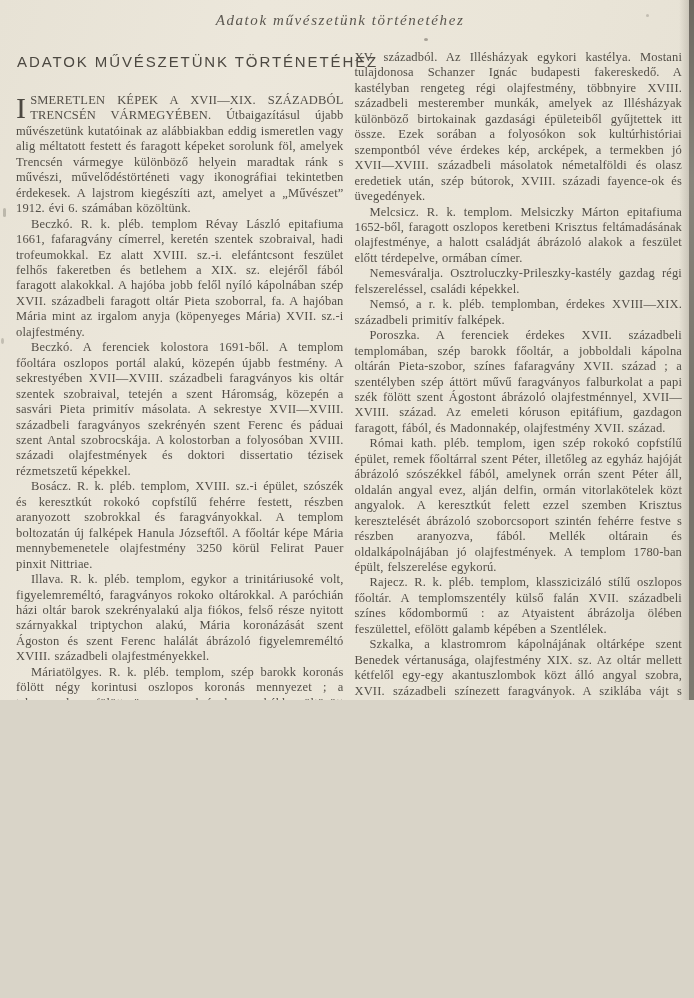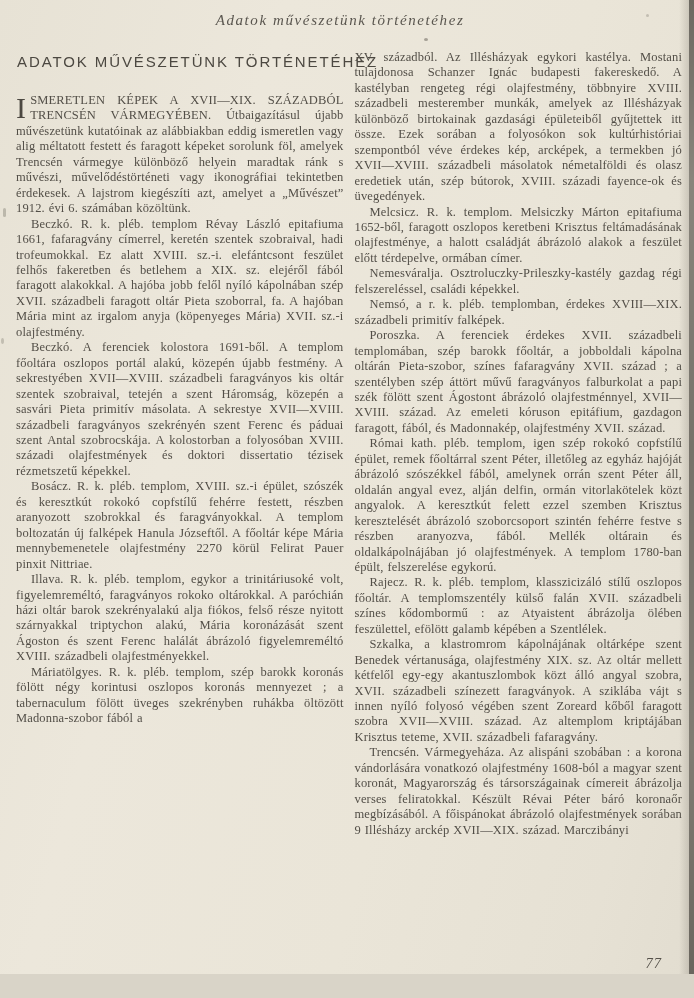--- a/index.html
+++ b/index.html
@@ -2,21 +2,21 @@
 <html lang="hu"><head>
 <meta charset="utf-8">
 <style>
   html,body{margin:0;padding:0;}
   body{
     width:694px;height:998px;overflow:hidden;
     background:#d9d4c8;
     font-family:"Liberation Serif","DejaVu Serif",serif;
   }
   .page{
-    position:relative;width:694px;height:974px;overflow:hidden;
+    position:relative;width:694px;height:700px;overflow:hidden;
     background:linear-gradient(105deg,#e7e2d5 0%,#ece7db 30%,#eae5d8 62%,#e6e1d4 88%,#e2ddd0 100%);
     color:#514d46;
   }
   
   .edge-line{
     position:absolute;top:0;right:0;width:5px;height:998px;
     background:linear-gradient(to bottom,#44403a 0%,#6a665e 18%,#514d46 45%,#5f5b53 75%,#3f3b35 100%);
     opacity:.75;filter:blur(.4px);
   }
   .edge-soft{
@@ -71,21 +71,21 @@
 
   <div class="content">
 
     <div class="col">
       <h1 class="article-title">ADATOK MŰVÉSZETÜNK TÖRTÉNETÉHEZ</h1>
 
       <p class="para lead"><span class="dropcap">I</span><span>SMERETLEN KÉPEK A XVII—XIX. SZÁZADBÓL TRENCSÉN VÁRMEGYÉBEN. Útbaigazításul újabb művészetünk kutatóinak az alábbiakban eddig ismeretlen vagy alig méltatott festett és faragott képeket sorolunk föl, amelyek Trencsén vármegye különböző helyein maradtak ránk s művészi, művelődéstörténeti vagy ikonográfiai tekintetben érdekesek. A lajstrom kiegészíti azt, amelyet a „Művészet” 1912. évi 6. számában közöltünk.</span></p>
 
       <p class="para">Beczkó. R. k. pléb. templom Révay László epitafiuma 1661, fafaragvány címerrel, keretén szentek szobraival, hadi trofeumokkal. Ez alatt XVIII. sz.-i. elefántcsont feszület felhős fakeretben és betlehem a XIX. sz. elejéről fából faragott alakokkal. A hajóba jobb felől nyíló kápolnában szép XVII. századbeli faragott oltár Pieta szoborral, fa. A hajóban Mária mint az irgalom anyja (köpenyeges Mária) XVII. sz.-i olajfestmény.</p>
       <p class="para">Beczkó. A ferenciek kolostora 1691-ből. A templom főoltára oszlopos portál alakú, közepén újabb festmény. A sekrestyében XVII—XVIII. századbeli faragványos kis oltár szentek szobraival, tetején a szent Háromság, közepén a sasvári Pieta primitív másolata. A sekrestye XVII—XVIII. századbeli faragványos szekrényén szent Ferenc és páduai szent Antal szobrocskája. A kolostorban a folyosóban XVIII. századi olajfestmények és doktori dissertatio tézisek rézmetszetű képekkel.</p>
-      <p class="para">Bosácz. R. k. pléb. templom, XVIII. sz.-i épület, szószék és keresztkút rokokó copfstílű fehérre festett, részben aranyozott szobrokkal és faragványokkal. A templom boltozatán új falképek Hanula Józseftől. A főoltár képe Mária mennybemenetele olajfestmény 2270 körül Felirat Pauer pinxit Nittriae.</p>
+      <p class="para">Bosácz. R. k. pléb. templom, XVIII. sz.-i épület, szószék és keresztkút rokokó copfstílű fehérre festett, részben aranyozott szobrokkal és faragványokkal. A templom boltozatán új falképek Hanula Józseftől. A főoltár képe Mária mennybemenetele olajfestmény 3250 körül Felirat Pauer pinxit Nittriae.</p>
       <p class="para">Illava. R. k. pléb. templom, egykor a trinitáriusoké volt, figyelemreméltó, faragványos rokoko oltárokkal. A paróchián házi oltár barok szekrényalakú alja fiókos, felső része nyitott szárnyakkal triptychon alakú, Mária koronázását szent Ágoston és szent Ferenc halálát ábrázoló figyelemreméltó XVIII. századbeli olajfestményekkel.</p>
       <p class="para">Máriatölgyes. R. k. pléb. templom, szép barokk koronás fölött négy korintusi oszlopos koronás mennyezet ; a tabernaculum fölött üveges szekrényben ruhákba öltözött Madonna-szobor fából a</p>
     </div>
 
     <div class="col">
       <p class="para no-indent">XV. századból. Az Illésházyak egykori kastélya. Mostani tulajdonosa Schanzer Ignác budapesti fakereskedő. A kastélyban rengeteg régi olajfestmény, többnyire XVIII. századbeli mesterember munkák, amelyek az Illésházyak különböző birtokainak gazdasági épületeiből gyűjtettek itt össze. Ezek sorában a folyosókon sok kultúrhistóriai szempontból véve érdekes kép, arcképek, a termekben jó XVII—XVIII. századbeli másolatok németalföldi és olasz eredetiek után, szép bútorok, XVIII. századi fayence-ok és üvegedények.</p>
       <p class="para">Melcsicz. R. k. templom. Melsiczky Márton epitafiuma 1652-ből, faragott oszlopos keretbeni Krisztus feltámadásának olajfestménye, a halott családját ábrázoló alakok a feszület előtt térdepelve, ormában címer.</p>
       <p class="para">Nemesváralja. Osztroluczky-Prileszky-kastély gazdag régi felszereléssel, családi képekkel.</p>
       <p class="para">Nemsó, a r. k. pléb. templomban, érdekes XVIII—XIX. századbeli primitív falképek.</p>
       <p class="para">Poroszka. A ferenciek érdekes XVII. századbeli templomában, szép barokk főoltár, a jobboldali kápolna oltárán Pieta-szobor, színes fafaragvány XVII. század ; a szentélyben szép áttört művű faragványos falburkolat a papi szék fölött szent Ágostont ábrázoló olajfestménnyel, XVII—XVIII. század. Az emeleti kóruson epitáfium, gazdagon faragott, fából, és Madonnakép, olajfestmény XVII. század.</p>

